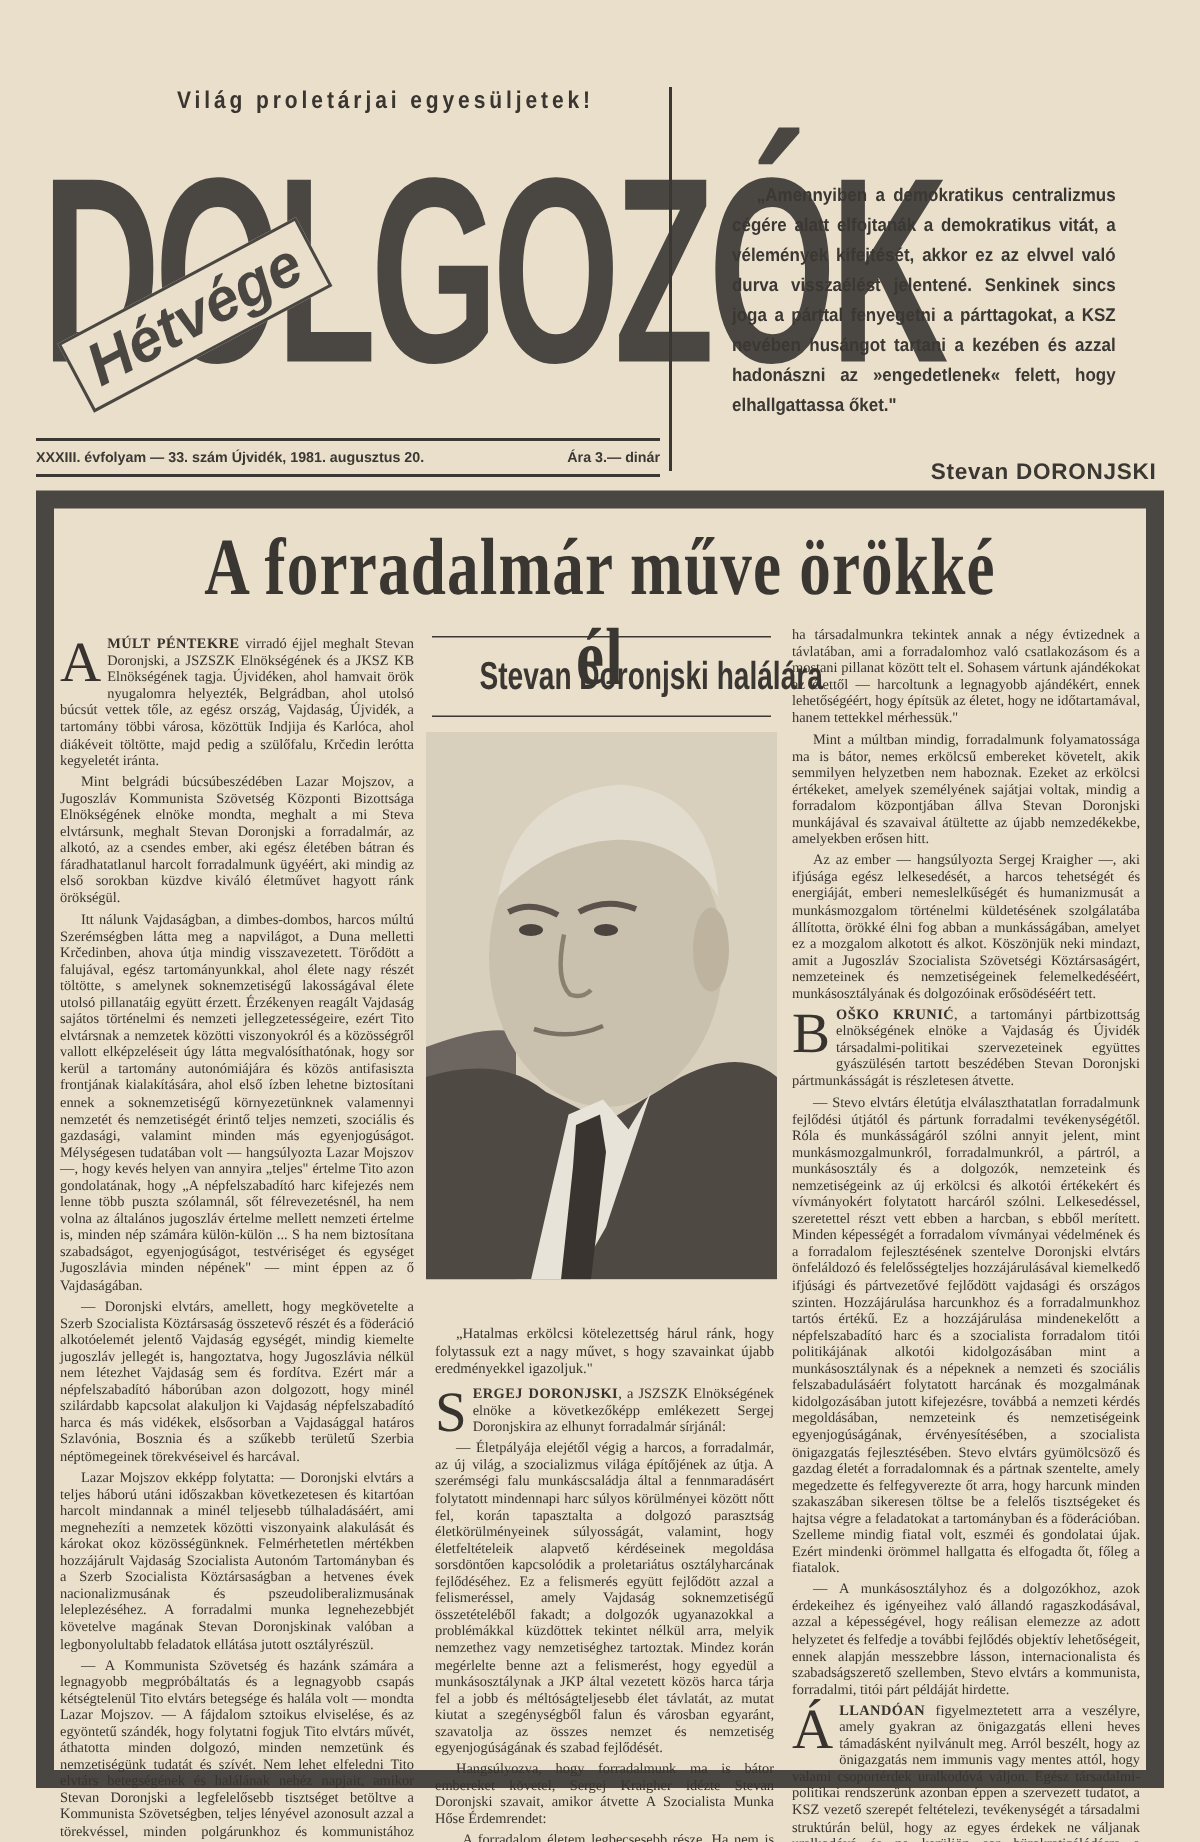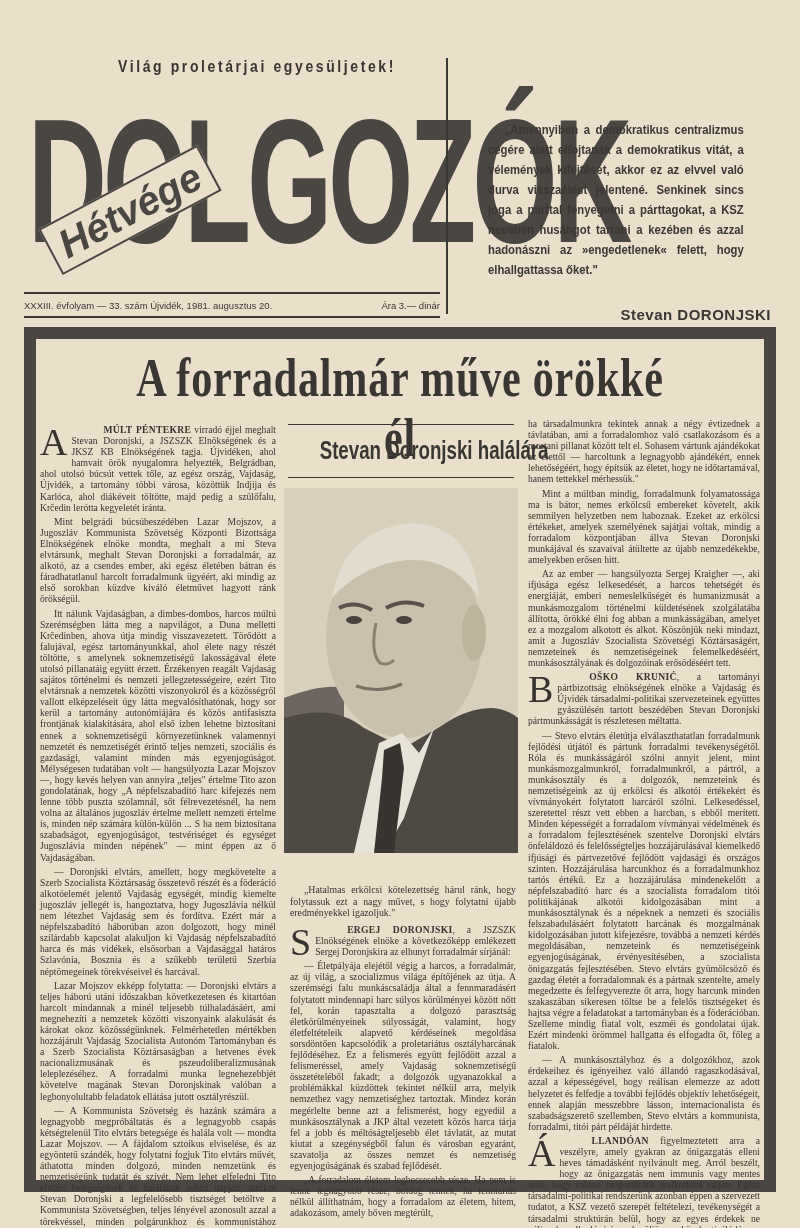--- a/index.html
+++ b/index.html
@@ -2,32 +2,32 @@
 <html><head>
 <meta charset="utf-8">
 <style>
   html,body{margin:0;padding:0;}
   body{width:800px;height:1228px;background:#e9dfcb;position:relative;overflow:hidden;font-family:"Liberation Serif",serif;color:#2e2a26;}
   .slogan{position:absolute;left:118px;top:58px;width:290px;font-family:"Liberation Sans",sans-serif;font-weight:700;font-size:14px;letter-spacing:2.6px;color:#3a3530;white-space:nowrap;transform:scaleY(1.15);}
   .masthead{position:absolute;left:28px;top:92px;width:402px;height:190px;}
   .mast-word{position:absolute;left:0;top:-6px;width:402px;font-family:"Liberation Sans",sans-serif;font-weight:700;font-size:176px;line-height:190px;color:#4a4642;letter-spacing:-6px;transform:scaleX(0.62);transform-origin:left top;white-space:nowrap;}
   .mast-sub{position:absolute;left:12px;top:92px;padding:2px 10px;background:#e9dfcb;border:2px solid #4a4642;transform:rotate(-28deg);font-family:"Liberation Sans",sans-serif;font-weight:700;font-style:italic;font-size:40px;color:#4a4642;line-height:44px;}
   .rule{position:absolute;height:2px;background:#3b3733;}
-  .issue{position:absolute;left:24px;top:300px;width:416px;font-family:"Liberation Sans",sans-serif;font-weight:400;font-size:9.5px;color:#3b3733;display:flex;justify-content:space-between;white-space:nowrap;}
+  .issue{position:absolute;left:24px;top:300px;width:416px;font-family:"Liberation Sans",sans-serif;font-weight:700;font-size:9.5px;color:#3b3733;display:flex;justify-content:space-between;white-space:nowrap;}
   .quotebox{position:absolute;left:446px;top:58px;width:332px;height:256px;border-left:2px solid #3b3733;border-right:2px solid #3b3733;padding-left:39px;}
   .quote-text{position:absolute;left:40px;top:62px;width:256px;font-family:"Liberation Sans",sans-serif;font-weight:700;font-size:12.3px;line-height:20px;color:#3b3733;text-align:justify;text-indent:18px;transform:scaleX(0.92);transform-origin:left top;width:278px;}
   .quote-author{position:absolute;right:48px;top:248px;font-family:"Liberation Sans",sans-serif;font-weight:700;font-size:15px;letter-spacing:0.5px;color:#3b3733;}
   .frame{position:absolute;left:24px;top:327px;width:752px;height:865px;background:#4a4642;}
   .frame-inner{position:absolute;left:12px;top:12px;right:12px;bottom:12px;background:#e9dfcb;}
   .headline{position:absolute;left:36px;top:348px;width:728px;text-align:center;font-family:"Liberation Serif",serif;font-weight:700;font-size:54px;line-height:60px;color:#3a3632;transform:scaleX(0.78);letter-spacing:1px;}
   .col{position:absolute;font-family:"Liberation Serif",serif;font-size:9.6px;line-height:11.1px;color:#38332e;text-align:justify;}
   .col p{margin:0 0 3px 0;text-indent:14px;}
   .col p.noind{text-indent:0;}
   .dropcap{float:left;font-size:38px;line-height:32px;margin:2px 4px 0 0;font-weight:400;color:#38332e;}
-  .sc{font-weight:700;letter-spacing:0.3px;margin-left:32px;}
+  .sc{font-weight:700;letter-spacing:0.3px;}
   .subhead-box{position:absolute;left:288px;top:424px;width:226px;height:52px;border-top:1.5px solid #3b3733;border-bottom:1.5px solid #3b3733;}
   .subhead{position:absolute;left:0;top:6px;width:100%;text-align:center;font-family:"Liberation Sans",sans-serif;font-weight:700;font-size:26px;line-height:38px;color:#3a3632;transform:scaleX(0.72);white-space:nowrap;}
   .photo{position:absolute;left:284px;top:488px;width:234px;height:365px;background:#d6ceba;overflow:hidden;}
   .caption{position:absolute;left:290px;top:884px;width:226px;font-size:9.8px;line-height:11.5px;text-align:justify;color:#38332e;text-indent:14px;}
 </style>
 </head>
 <body>
 
 <div class="slogan">Világ proletárjai egyesüljetek!</div>
 
@@ -79,30 +79,31 @@
     <path d="M102 120 Q120 110 140 118" stroke="#5a524b" stroke-width="4" fill="none"></path>
     <ellipse cx="70" cy="132" rx="8" ry="4" fill="#4a433e"></ellipse>
     <ellipse cx="120" cy="132" rx="8" ry="4" fill="#4a433e"></ellipse>
     <path d="M92 135 Q86 165 96 175 Q104 178 110 172" stroke="#8a8070" stroke-width="3" fill="none"></path>
     <path d="M72 198 Q95 206 118 196" stroke="#7a7064" stroke-width="3" fill="none"></path>
     <path d="M95 255 L118 245 L135 265 L150 240 L120 330 L100 365 L70 365 Z" fill="#e8e3d8"></path>
     <path d="M100 262 L116 255 L120 280 L110 365 L90 365 L98 290 Z" fill="#3a3430"></path>
   </svg>
 </div>
 
-<div class="caption">„Hatalmas erkölcsi kötelezettség hárul ránk, hogy folytassuk ezt a nagy művet, s hogy folytatni újabb eredményekkel igazoljuk."</div>
+<div class="caption">„Hatalmas erkölcsi kötelezettség hárul ránk, hogy folytassuk ezt a nagy művet, s hogy szavainkat újabb eredményekkel igazoljuk."</div>
 
 <div class="col" style="left:290px;top:924px;width:226px;">
   <p class="noind"><span class="dropcap">S</span><span class="sc">ERGEJ DORONJSKI</span><span>, a JSZSZK Elnökségének elnöke a következőképp emlékezett Sergej Doronjskira az elhunyt forradalmár sírjánál:</span></p>
   <p>— Életpályája elejétől végig a harcos, a forradalmár, az új világ, a szocializmus világa építőjének az útja. A szerémségi falu munkáscsaládja által a fennmaradásért folytatott mindennapi harc súlyos körülményei között nőtt fel, korán tapasztalta a dolgozó parasztság életkörülményeinek súlyosságát, valamint, hogy életfeltételeik alapvető kérdéseinek megoldása sorsdöntően kapcsolódik a proletariátus osztályharcának fejlődéséhez. Ez a felismerés együtt fejlődött azzal a felismeréssel, amely Vajdaság soknemzetiségű összetételéből fakadt; a dolgozók ugyanazokkal a problémákkal küzdöttek tekintet nélkül arra, melyik nemzethez vagy nemzetiséghez tartoztak. Mindez korán megérlelte benne azt a felismerést, hogy egyedül a munkásosztálynak a JKP által vezetett közös harca tárja fel a jobb és méltóságteljesebb élet távlatát, az mutat kiutat a szegénységből falun és városban egyaránt, szavatolja az összes nemzet és nemzetiség egyenjogúságának és szabad fejlődését.</p>
+  <p>Hangsúlyozva, hogy forradalmunk ma is bátor embereket követel, Sergej Kraigher idézte Stevan Doronjski szavait, amikor átvette A Szocialista Munka Hőse Érdemrendet:</p>
   <p>„A forradalom életem legbecsesebb része. Ha nem is lenne legnagyobb része, boldog lennék, ha fenntartás nélkül állíthatnám, hogy a forradalom az életem, hitem, adakozásom, amely bőven megtérült,</p>
 </div>
 
 <div class="col" style="left:528px;top:418px;width:232px;">
   <p class="noind">ha társadalmunkra tekintek annak a négy évtizednek a távlatában, ami a forradalomhoz való csatlakozásom és a mostani pillanat között telt el. Sohasem vártunk ajándékokat az élettől — harcoltunk a legnagyobb ajándékért, ennek lehetőségéért, hogy építsük az életet, hogy ne időtartamával, hanem tettekkel mérhessük."</p>
   <p>Mint a múltban mindig, forradalmunk folyamatossága ma is bátor, nemes erkölcsű embereket követelt, akik semmilyen helyzetben nem haboznak. Ezeket az erkölcsi értékeket, amelyek személyének sajátjai voltak, mindig a forradalom központjában állva Stevan Doronjski munkájával és szavaival átültette az újabb nemzedékekbe, amelyekben erősen hitt.</p>
   <p>Az az ember — hangsúlyozta Sergej Kraigher —, aki ifjúsága egész lelkesedését, a harcos tehetségét és energiáját, emberi nemeslelkűségét és humanizmusát a munkásmozgalom történelmi küldetésének szolgálatába állította, örökké élni fog abban a munkásságában, amelyet ez a mozgalom alkotott és alkot. Köszönjük neki mindazt, amit a Jugoszláv Szocialista Szövetségi Köztársaságért, nemzeteinek és nemzetiségeinek felemelkedéséért, munkásosztályának és dolgozóinak erősödéséért tett.</p>
-  <p class="noind"><span class="dropcap">B</span><span class="sc">OŠKO KRUNIĆ</span><span>, a tartományi pártbizottság elnökségének elnöke a Vajdaság és Újvidék társadalmi-politikai szervezeteinek együttes gyászülésén tartott beszédében Stevan Doronjski pártmunkásságát is részletesen méltatta.</span></p>
+  <p class="noind"><span class="dropcap">B</span><span class="sc">OŠKO KRUNIĆ</span><span>, a tartományi pártbizottság elnökségének elnöke a Vajdaság és Újvidék társadalmi-politikai szervezeteinek együttes gyászülésén tartott beszédében Stevan Doronjski pártmunkásságát is részletesen átvette.</span></p>
   <p>— Stevo elvtárs életútja elválaszthatatlan forradalmunk fejlődési útjától és pártunk forradalmi tevékenységétől. Róla és munkásságáról szólni annyit jelent, mint munkásmozgalmunkról, forradalmunkról, a pártról, a munkásosztály és a dolgozók, nemzeteink és nemzetiségeink az új erkölcsi és alkotói értékekért és vívmányokért folytatott harcáról szólni. Lelkesedéssel, szeretettel részt vett ebben a harcban, s ebből merített. Minden képességét a forradalom vívmányai védelmének és a forradalom fejlesztésének szentelve Doronjski elvtárs önfeláldozó és felelősségteljes hozzájárulásával kiemelkedő ifjúsági és pártvezetővé fejlődött vajdasági és országos szinten. Hozzájárulása harcunkhoz és a forradalmunkhoz tartós értékű. Ez a hozzájárulása mindenekelőtt a népfelszabadító harc és a szocialista forradalom titói politikájának alkotói kidolgozásában mint a munkásosztálynak és a népeknek a nemzeti és szociális felszabadulásáért folytatott harcának és mozgalmának kidolgozásában jutott kifejezésre, továbbá a nemzeti kérdés megoldásában, nemzeteink és nemzetiségeink egyenjogúságának, érvényesítésében, a szocialista önigazgatás fejlesztésében. Stevo elvtárs gyümölcsöző és gazdag életét a forradalomnak és a pártnak szentelte, amely megedzette és felfegyverezte őt arra, hogy harcunk minden szakaszában sikeresen töltse be a felelős tisztségeket és hajtsa végre a feladatokat a tartományban és a föderációban. Szelleme mindig fiatal volt, eszméi és gondolatai újak. Ezért mindenki örömmel hallgatta és elfogadta őt, főleg a fiatalok.</p>
   <p>— A munkásosztályhoz és a dolgozókhoz, azok érdekeihez és igényeihez való állandó ragaszkodásával, azzal a képességével, hogy reálisan elemezze az adott helyzetet és felfedje a további fejlődés objektív lehetőségeit, ennek alapján messzebbre lásson, internacionalista és szabadságszerető szellemben, Stevo elvtárs a kommunista, forradalmi, titói párt példáját hirdette.</p>
   <p class="noind"><span class="dropcap">Á</span><span class="sc">LLANDÓAN</span><span> figyelmeztetett arra a veszélyre, amely gyakran az önigazgatás elleni heves támadásként nyilvánult meg. Arról beszélt, hogy az önigazgatás nem immunis vagy mentes attól, hogy valami csoportérdek uralkodóvá váljon. Egész társadalmi-politikai rendszerünk azonban éppen a szervezett tudatot, a KSZ vezető szerepét feltételezi, tevékenységét a társadalmi struktúrán belül, hogy az egyes érdekek ne váljanak uralkodóvá és ne kerüljön sor bürokratizálódásra a Kommunista Szövetségben. Ez azonban kitartó munkát, komoly politikai harcot igényel, számos akadály és nehézség leküzdését, a felfogások tisztázását, az ismeretek gazdagítását, a tudat és az egységes törekvés kiépítését követeli meg.</span></p>
 
 </div>
 
 </body></html>

